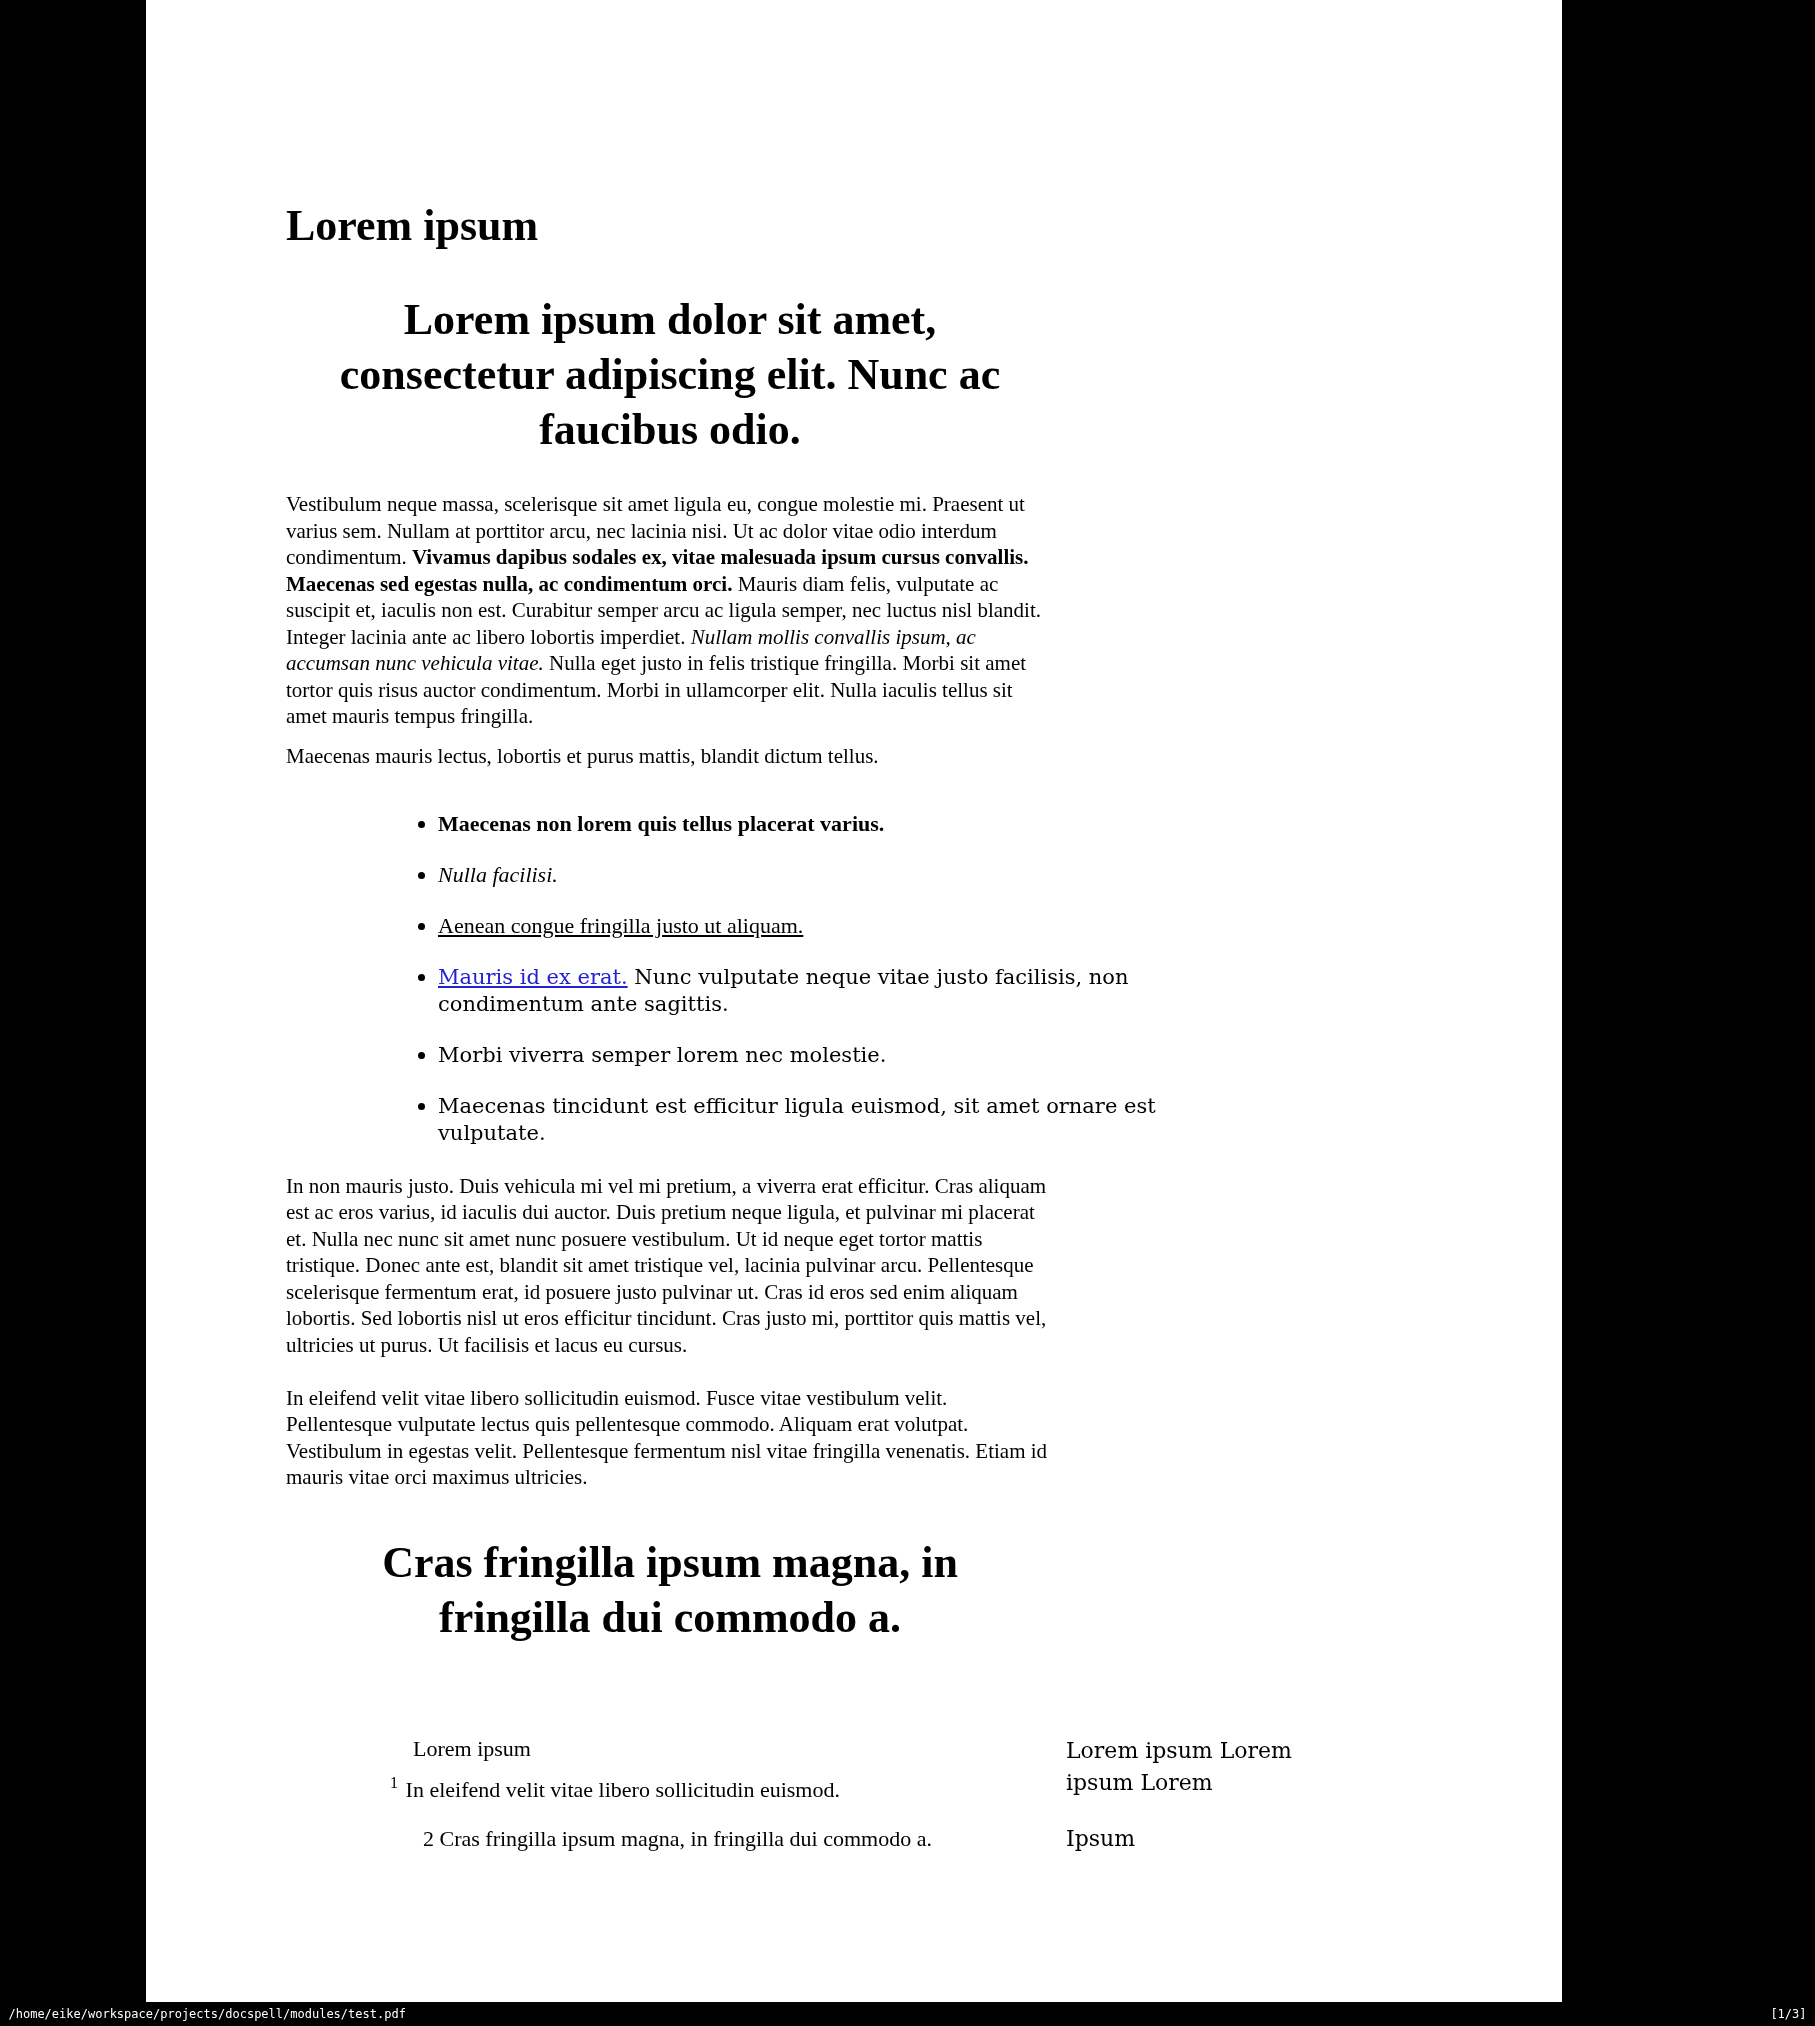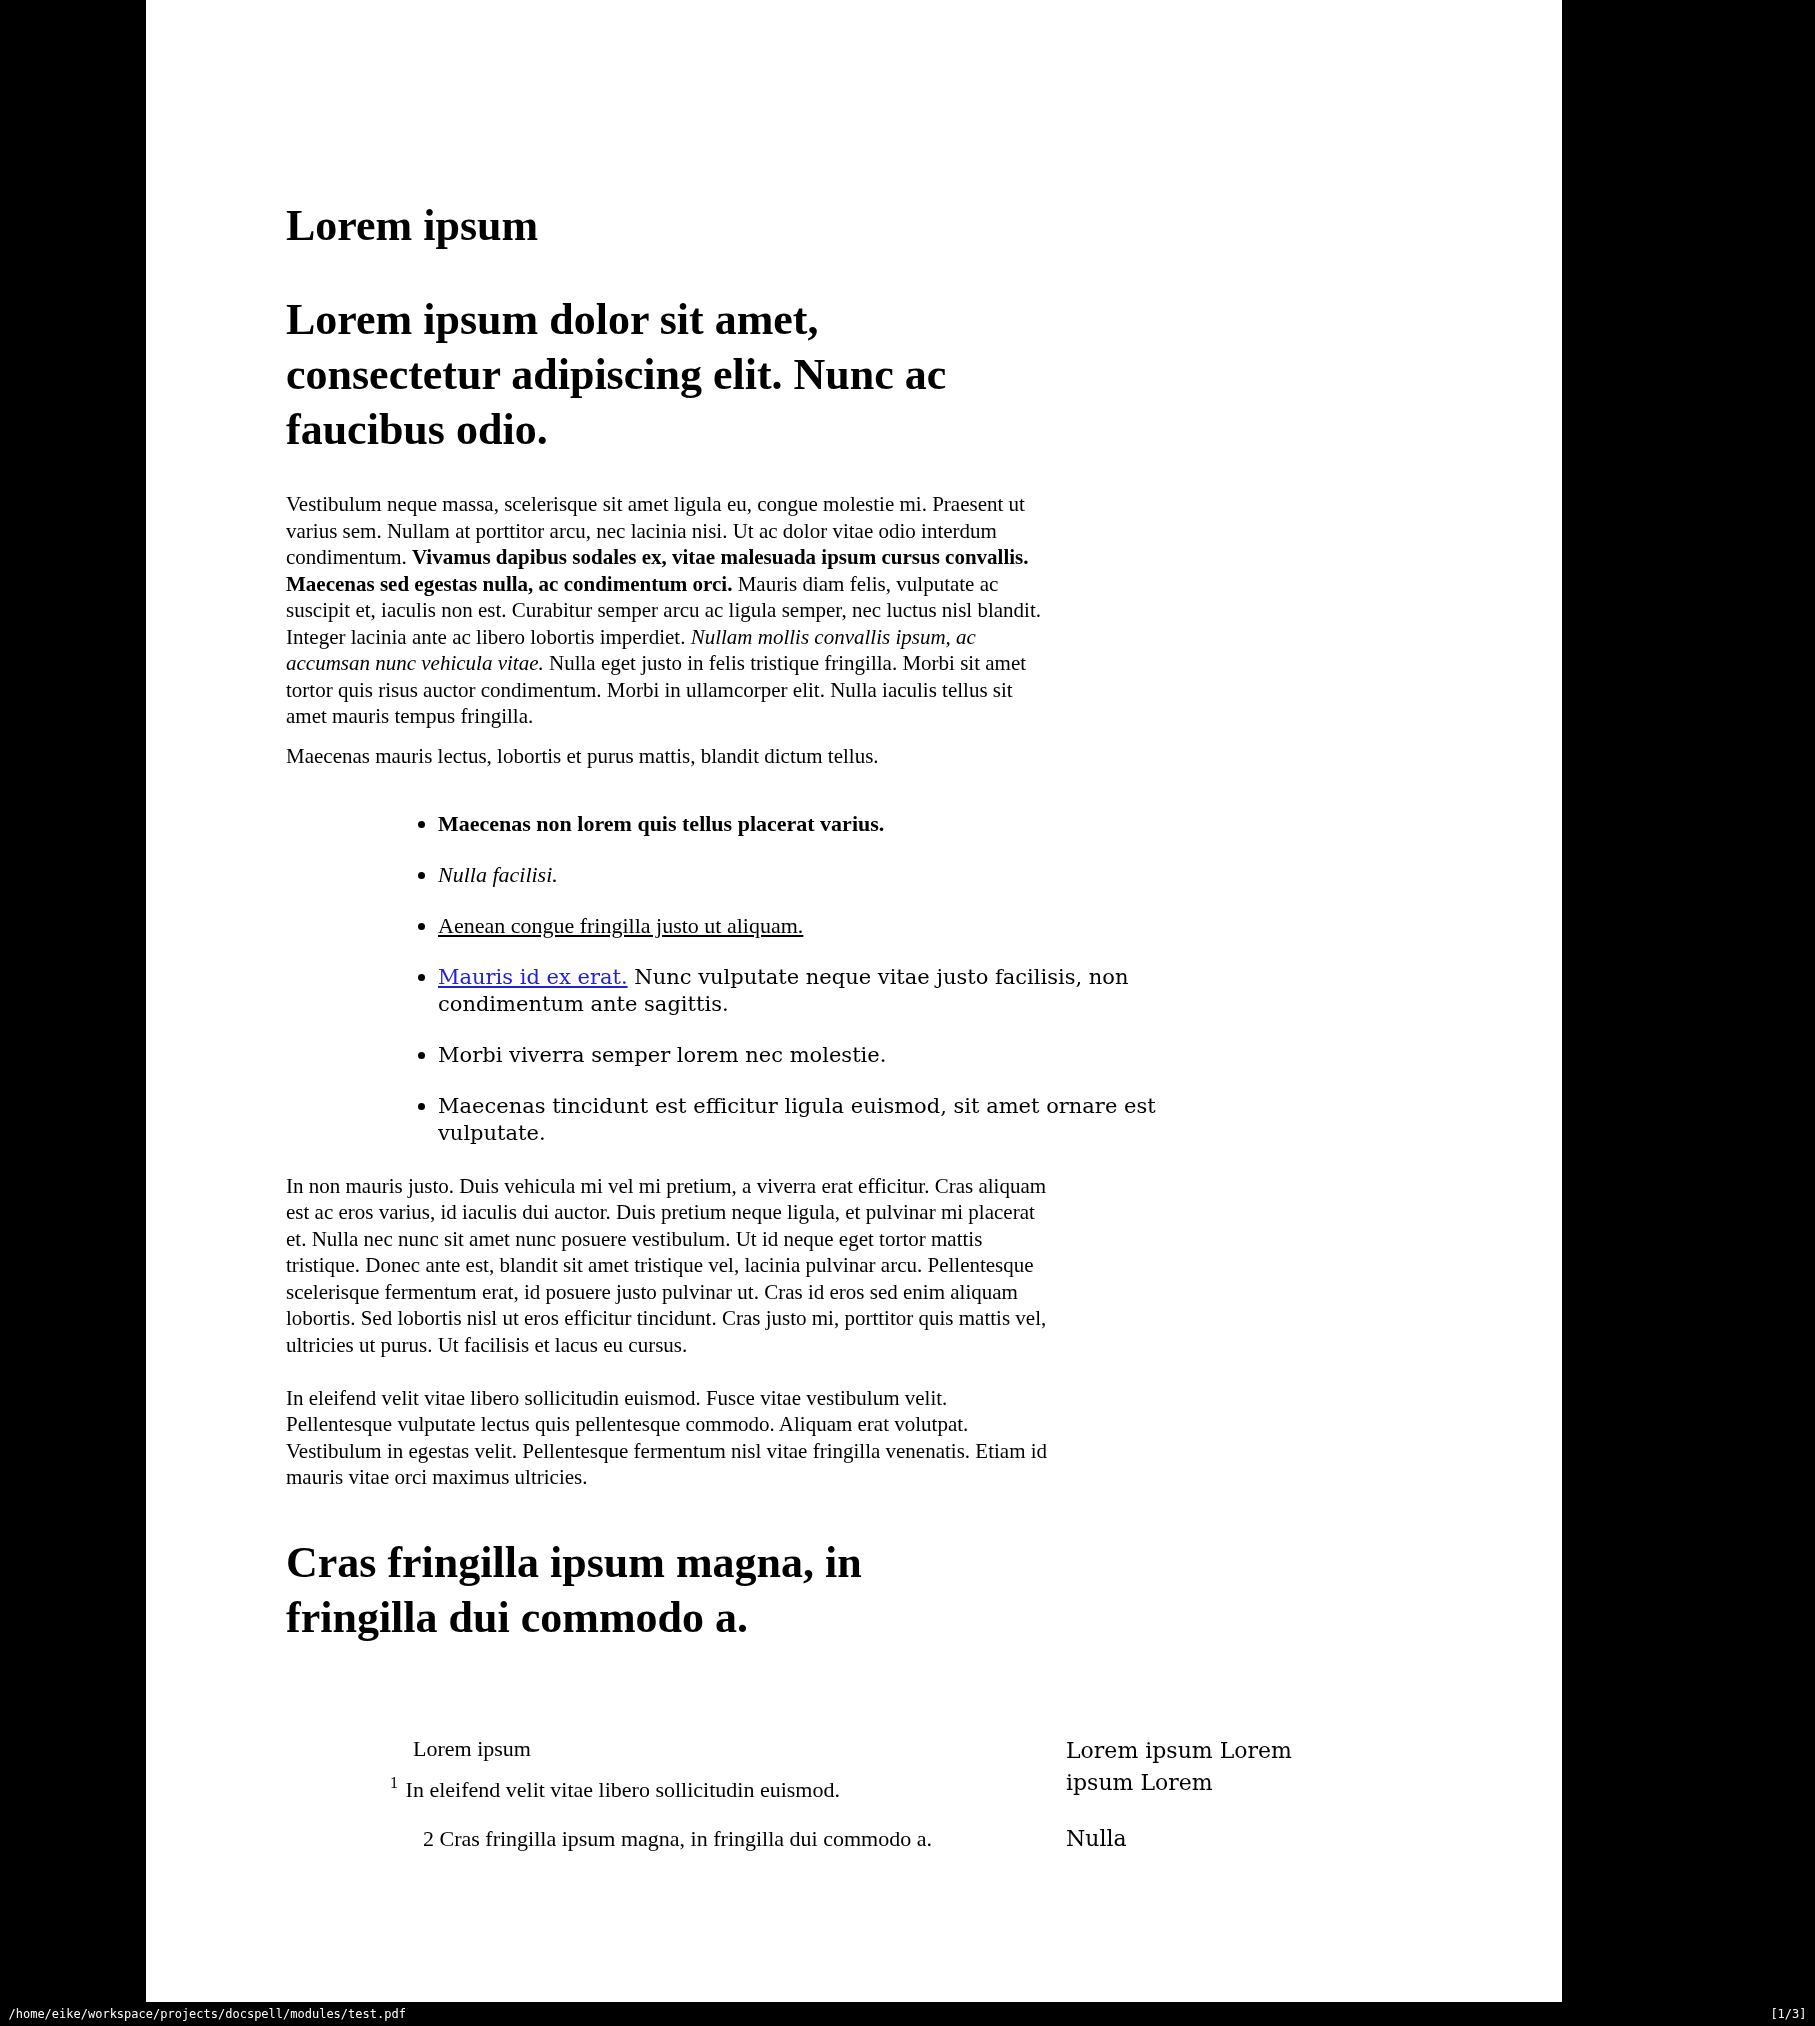--- a/index.html
+++ b/index.html
@@ -20,21 +20,21 @@
     position:absolute;left:140px;top:0;width:768px;
   }
   .doc-title{
     margin:201px 0 0 0;
     font-size:44px;line-height:49px;font-weight:bold;
   }
   .doc-subtitle{
     margin:42px 0 0 0;
     font-size:44px;line-height:55px;font-weight:bold;
   }
-  .hline{display:block;}
+  .hline{display:block;text-align:center;}
   .para{
     margin:26.5px 0 0 0;
     font-size:21px;line-height:26.5px;
     width:767px;
     text-align:left;
   }
   .para-first{margin-top:34px;}
   .para-short{margin-top:13.2px;}
   ul.doc-list{
     margin:42px 0 0 0;
@@ -122,20 +122,20 @@
     <h2 class="doc-subtitle2">
       <span class="hline">Cras fringilla ipsum magna, in</span>
       <span class="hline">fringilla dui commodo a.</span>
     </h2>
   </div>
 
   <div class="tbl tbl-c1-header">Lorem ipsum</div>
   <div class="tbl tbl-c2-header">Lorem ipsum Lorem ipsum Lorem</div>
   <div class="tbl tbl-fn1"><span class="fn-marker">1</span><span>In eleifend velit vitae libero sollicitudin euismod.</span></div>
   <div class="tbl tbl-row2">2 Cras fringilla ipsum magna, in fringilla dui commodo a.</div>
-  <div class="tbl tbl-c2-row2">Nulla</div>
+  <div class="tbl tbl-c2-row2">Ipsum</div>
 </div>
 
 <div class="statusbar">
   <span>/home/eike/workspace/projects/docspell/modules/test.pdf</span>
   <span>[1/3]</span>
 </div>
 
 
 </body></html>

